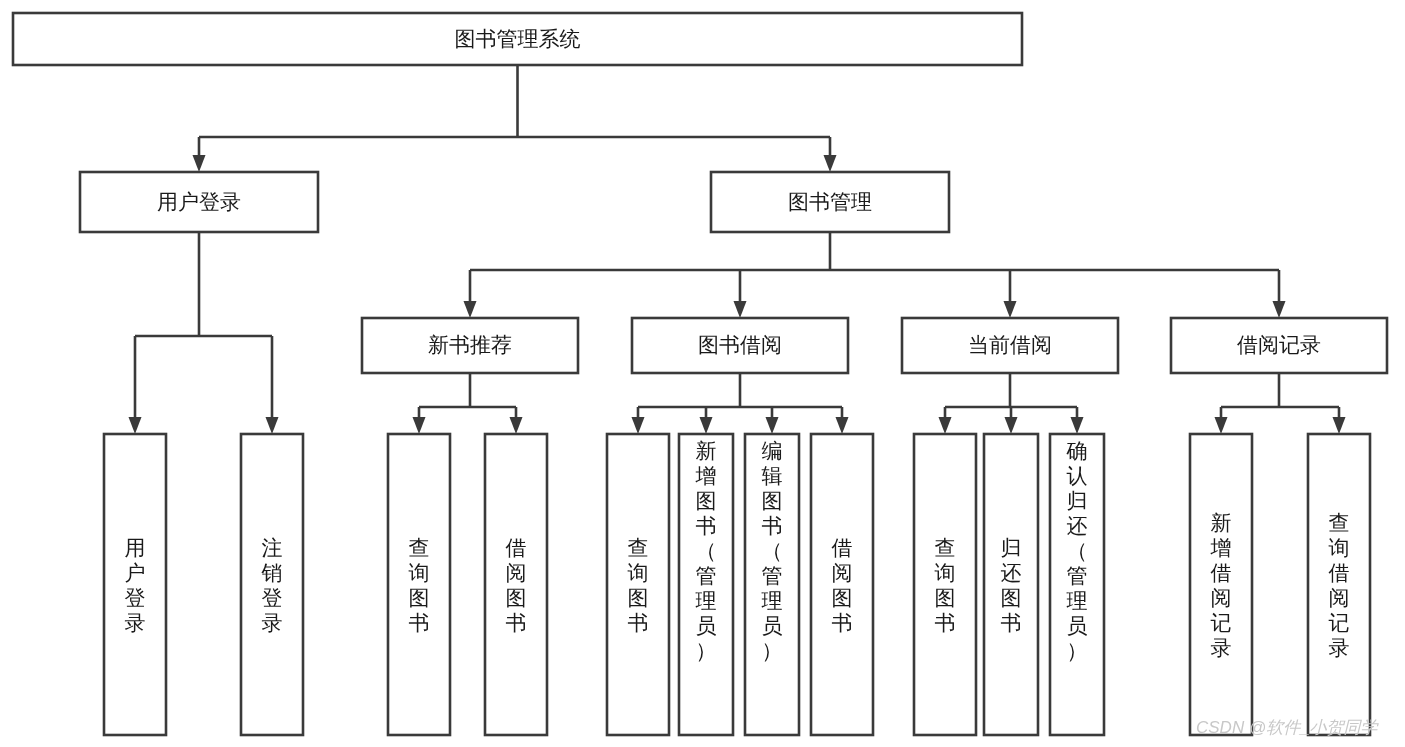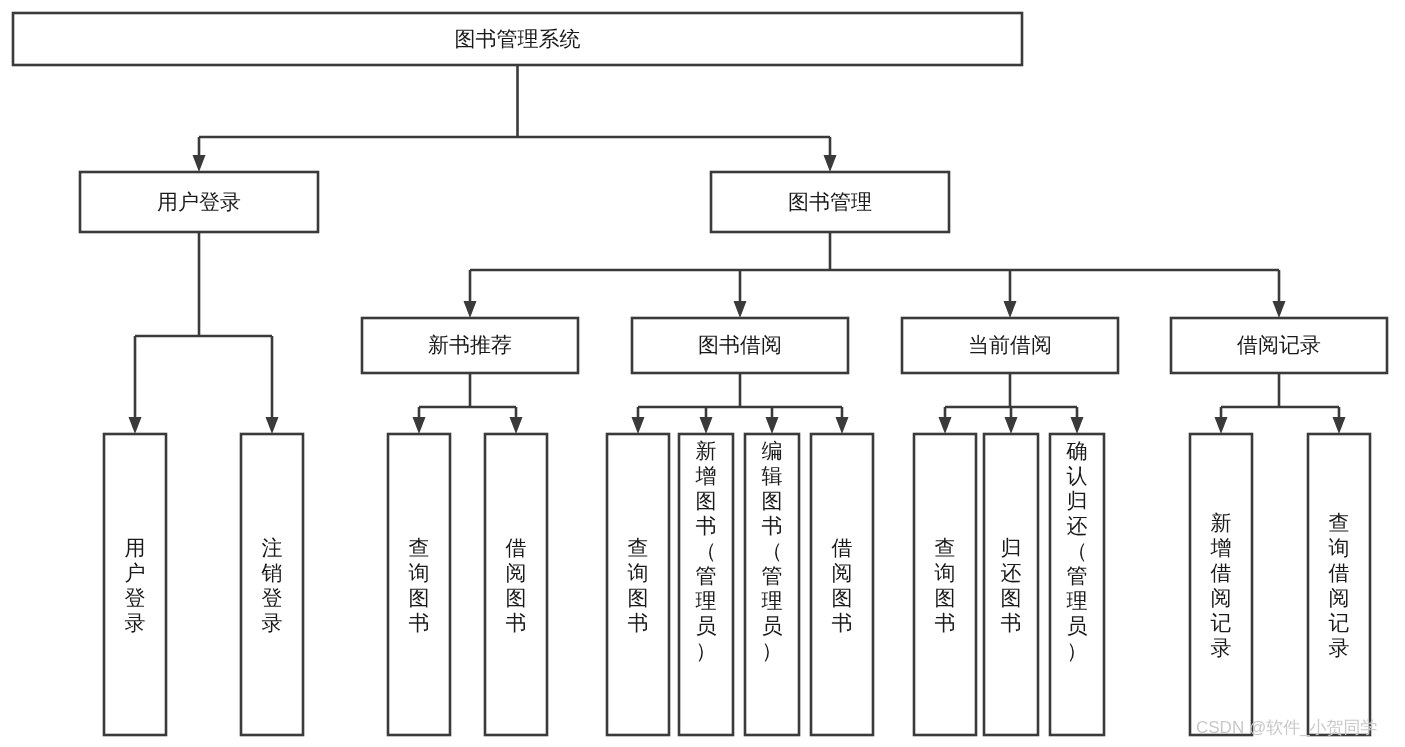--- a/index.html
+++ b/index.html
@@ -55,20 +55,21 @@
     font-size: 21px;
     text-anchor: middle;
   }
   .watermark-text {
     position: absolute;
     font-family: "Liberation Sans", "DejaVu Sans", sans-serif;
     font-size: 17px;
     color: #c8c8c8;
     white-space: nowrap;
     user-select: none;
+    font-style: italic;
   }
 </style>
 </head>
 <body>
 
 <div id="diagram-root">
   <svg id="tree-svg" viewBox="0 0 1405 747" xmlns="http://www.w3.org/2000/svg">
     <g id="edges-layer">
         <g>
           <path class="connector" d="M 517.5 65 L 517.5 137"></path>

